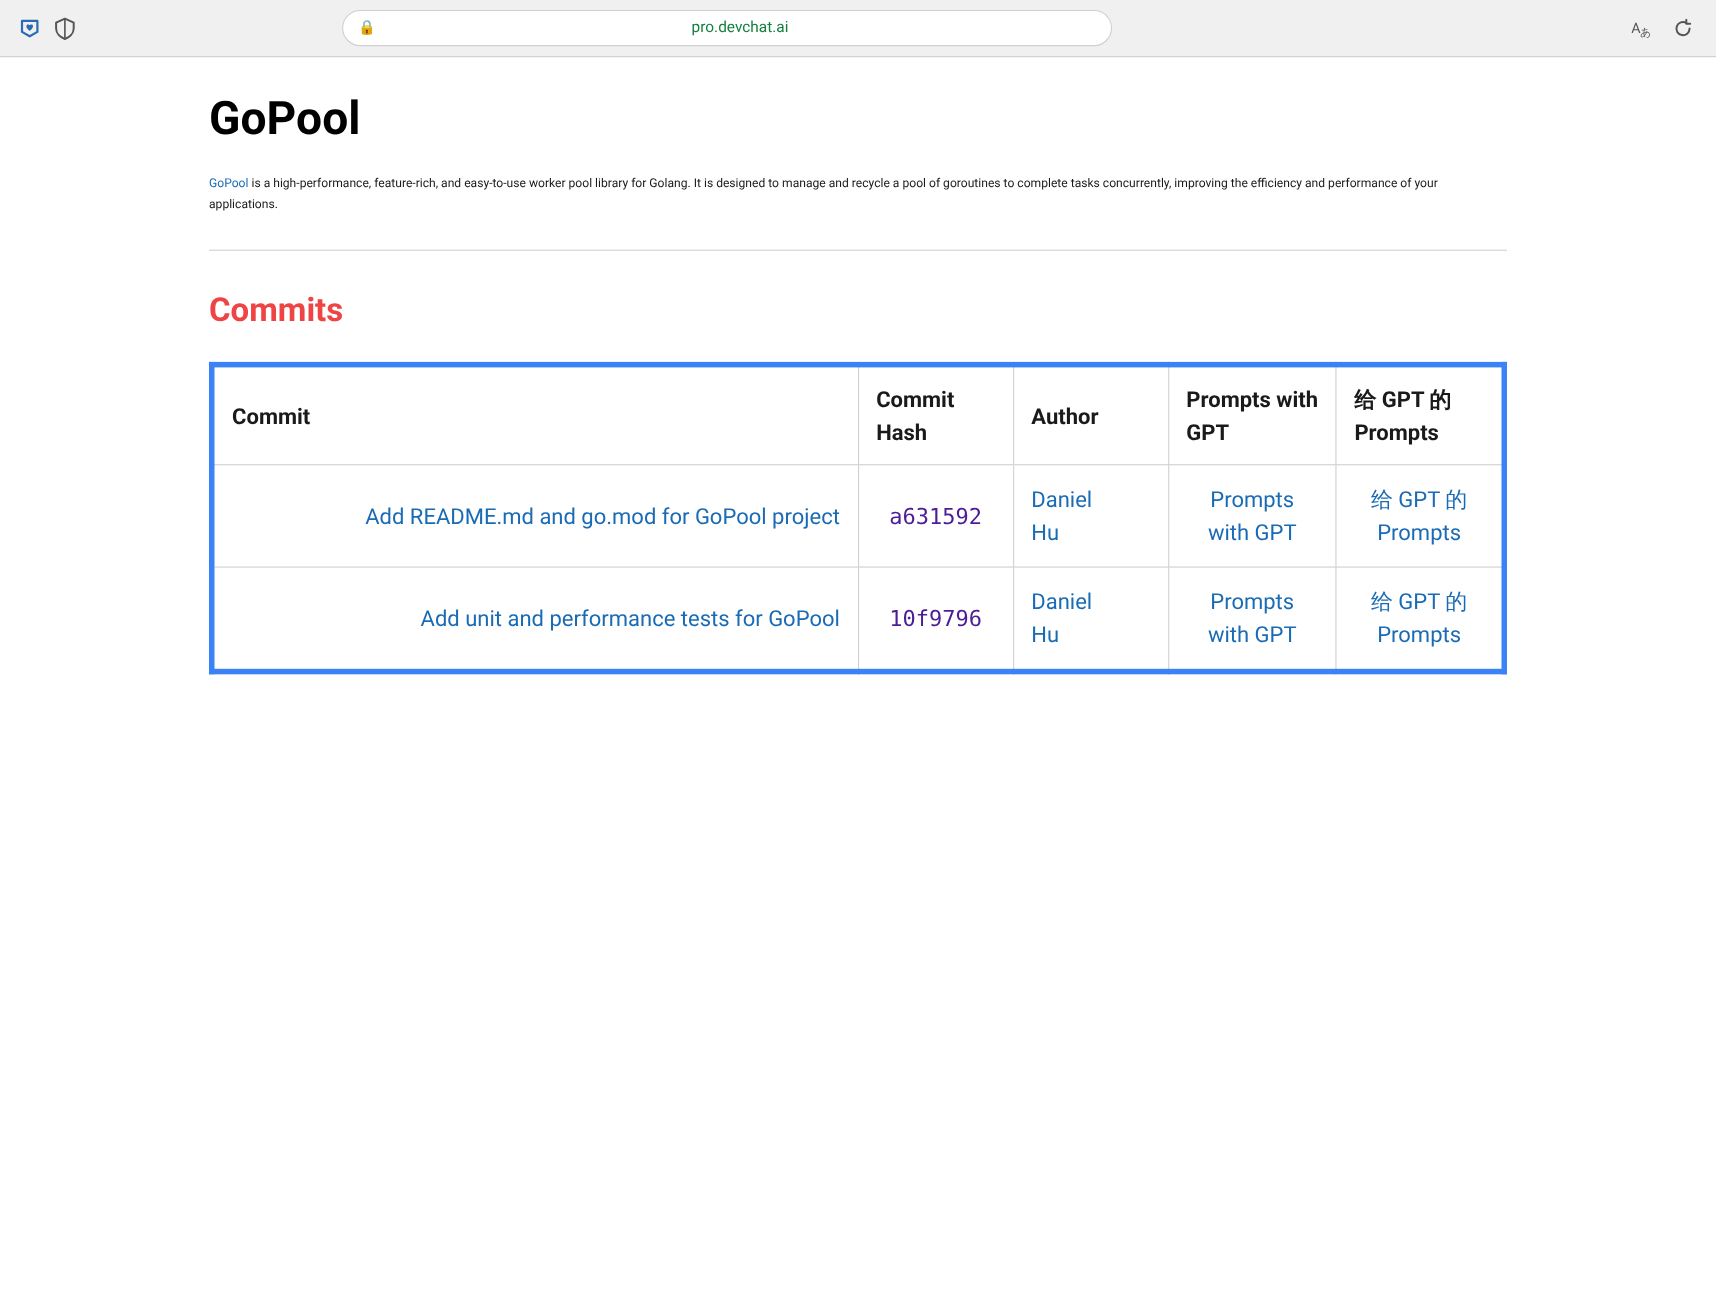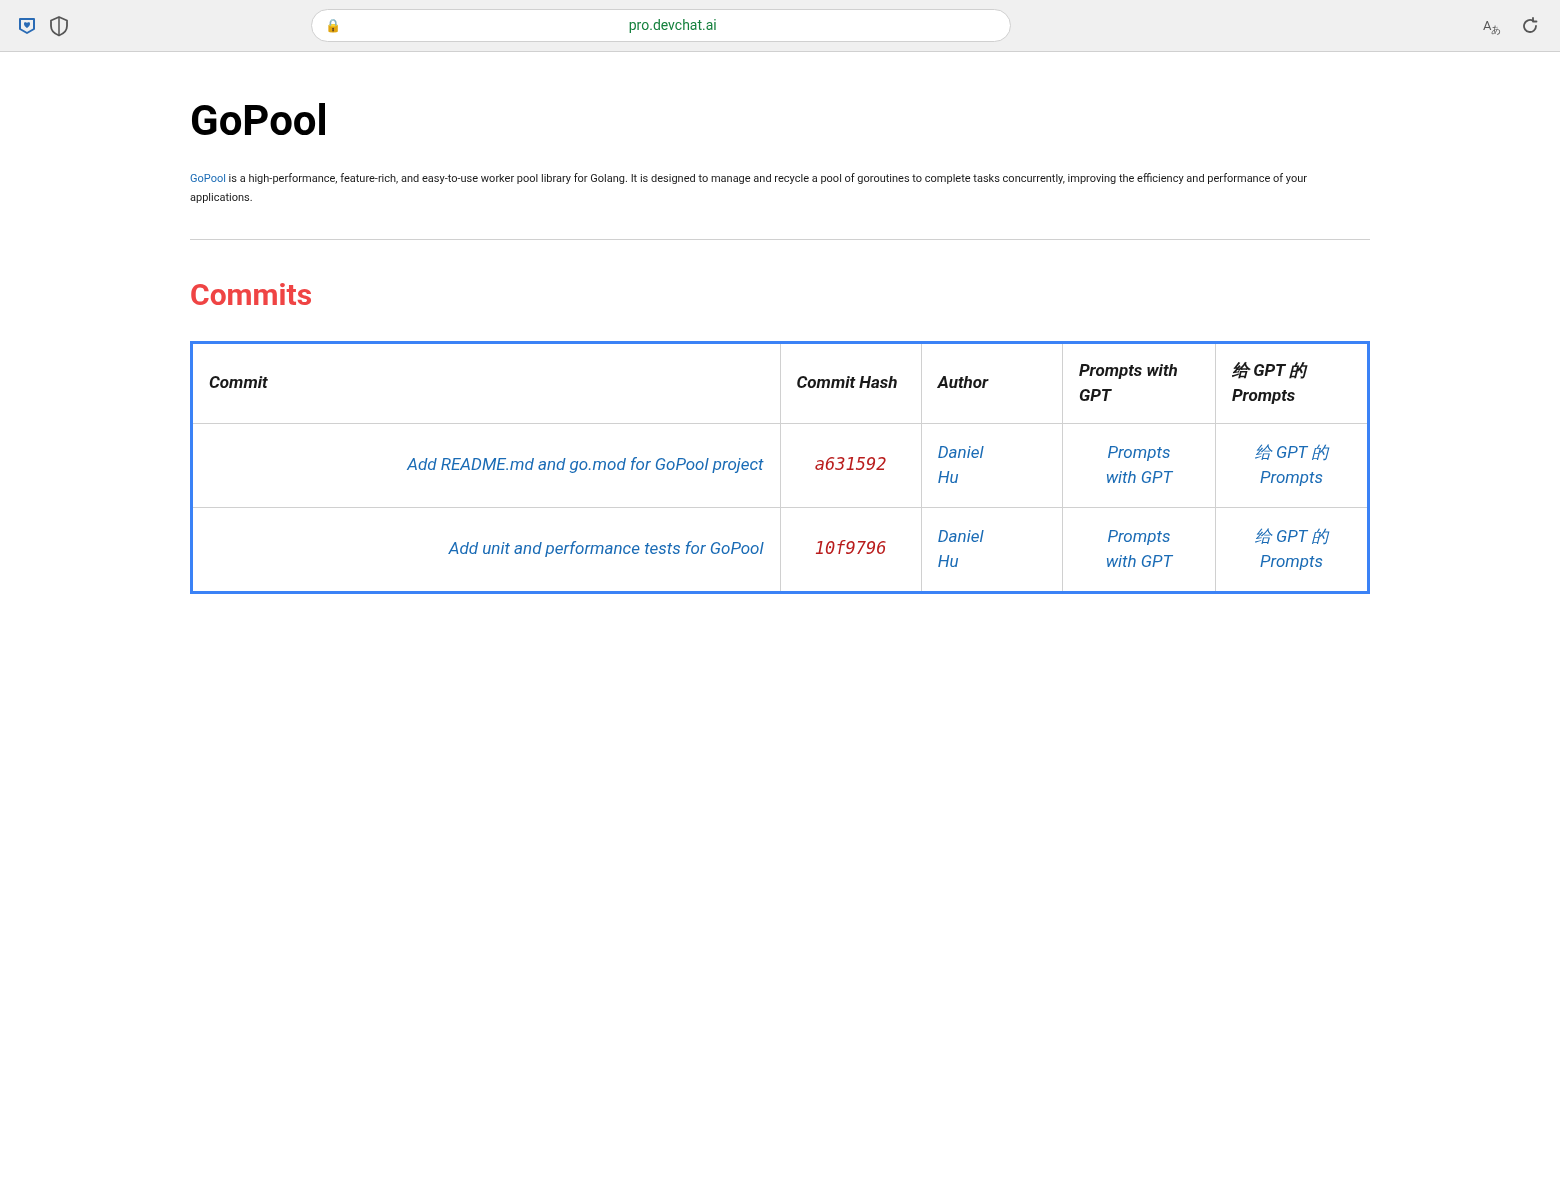--- a/index.html
+++ b/index.html
@@ -85,21 +85,21 @@
       color: #555;
       font-size: 16px;
       cursor: pointer;
       border-radius: 4px;
     }
 
     
     .page-content {
       max-width: 1260px;
       margin: 0 auto;
-      padding: 44px 40px 60px 40px;
+      padding: 32px 40px 60px 40px;
     }
 
     .page-title {
       font-size: 42px;
       font-weight: 700;
       color: #000000;
       margin-bottom: 24px;
       line-height: 1.2;
     }
 
@@ -126,23 +126,22 @@
       font-size: 30px;
       font-weight: 700;
       color: #ef4444;
       margin-bottom: 24px;
     }
 
     
     .commits-table {
       width: 100%;
       border-collapse: collapse;
-      border: 3px solid #3b82f6;
-      font-size: 17px;
-      font-style: italic;
+      border: 5px solid #3b82f6;
+      font-size: 20px;
     }
 
     .commits-table th {
       background: #ffffff;
       font-weight: 700;
       text-align: left;
       padding: 14px 16px;
       border: 1px solid #d0d0d0;
       color: #1a1a1a;
       vertical-align: middle;
@@ -181,21 +180,21 @@
     }
 
     .link-blue {
       color: #1a6bb5;
       text-decoration: none;
       cursor: pointer;
     }
 
     .hash-text {
       font-family: monospace;
-      color: #b91c1c;
+      color: #4c1d95;
     }
 
     .th-content {
       line-height: 1.4;
     }
   </style>
 </head>
 <body>
 
 <div class="browser-chrome">

